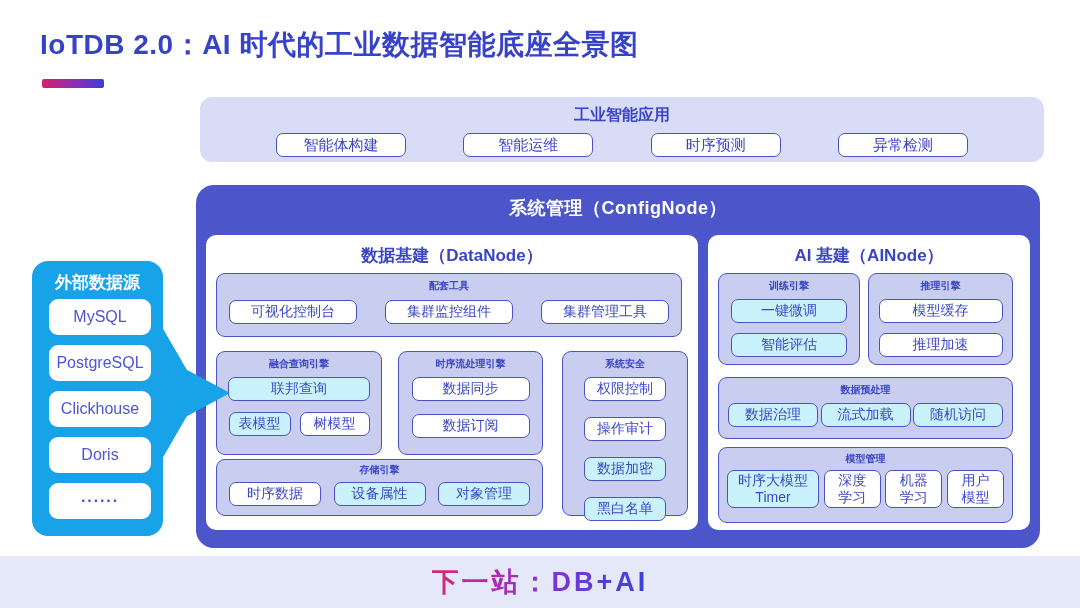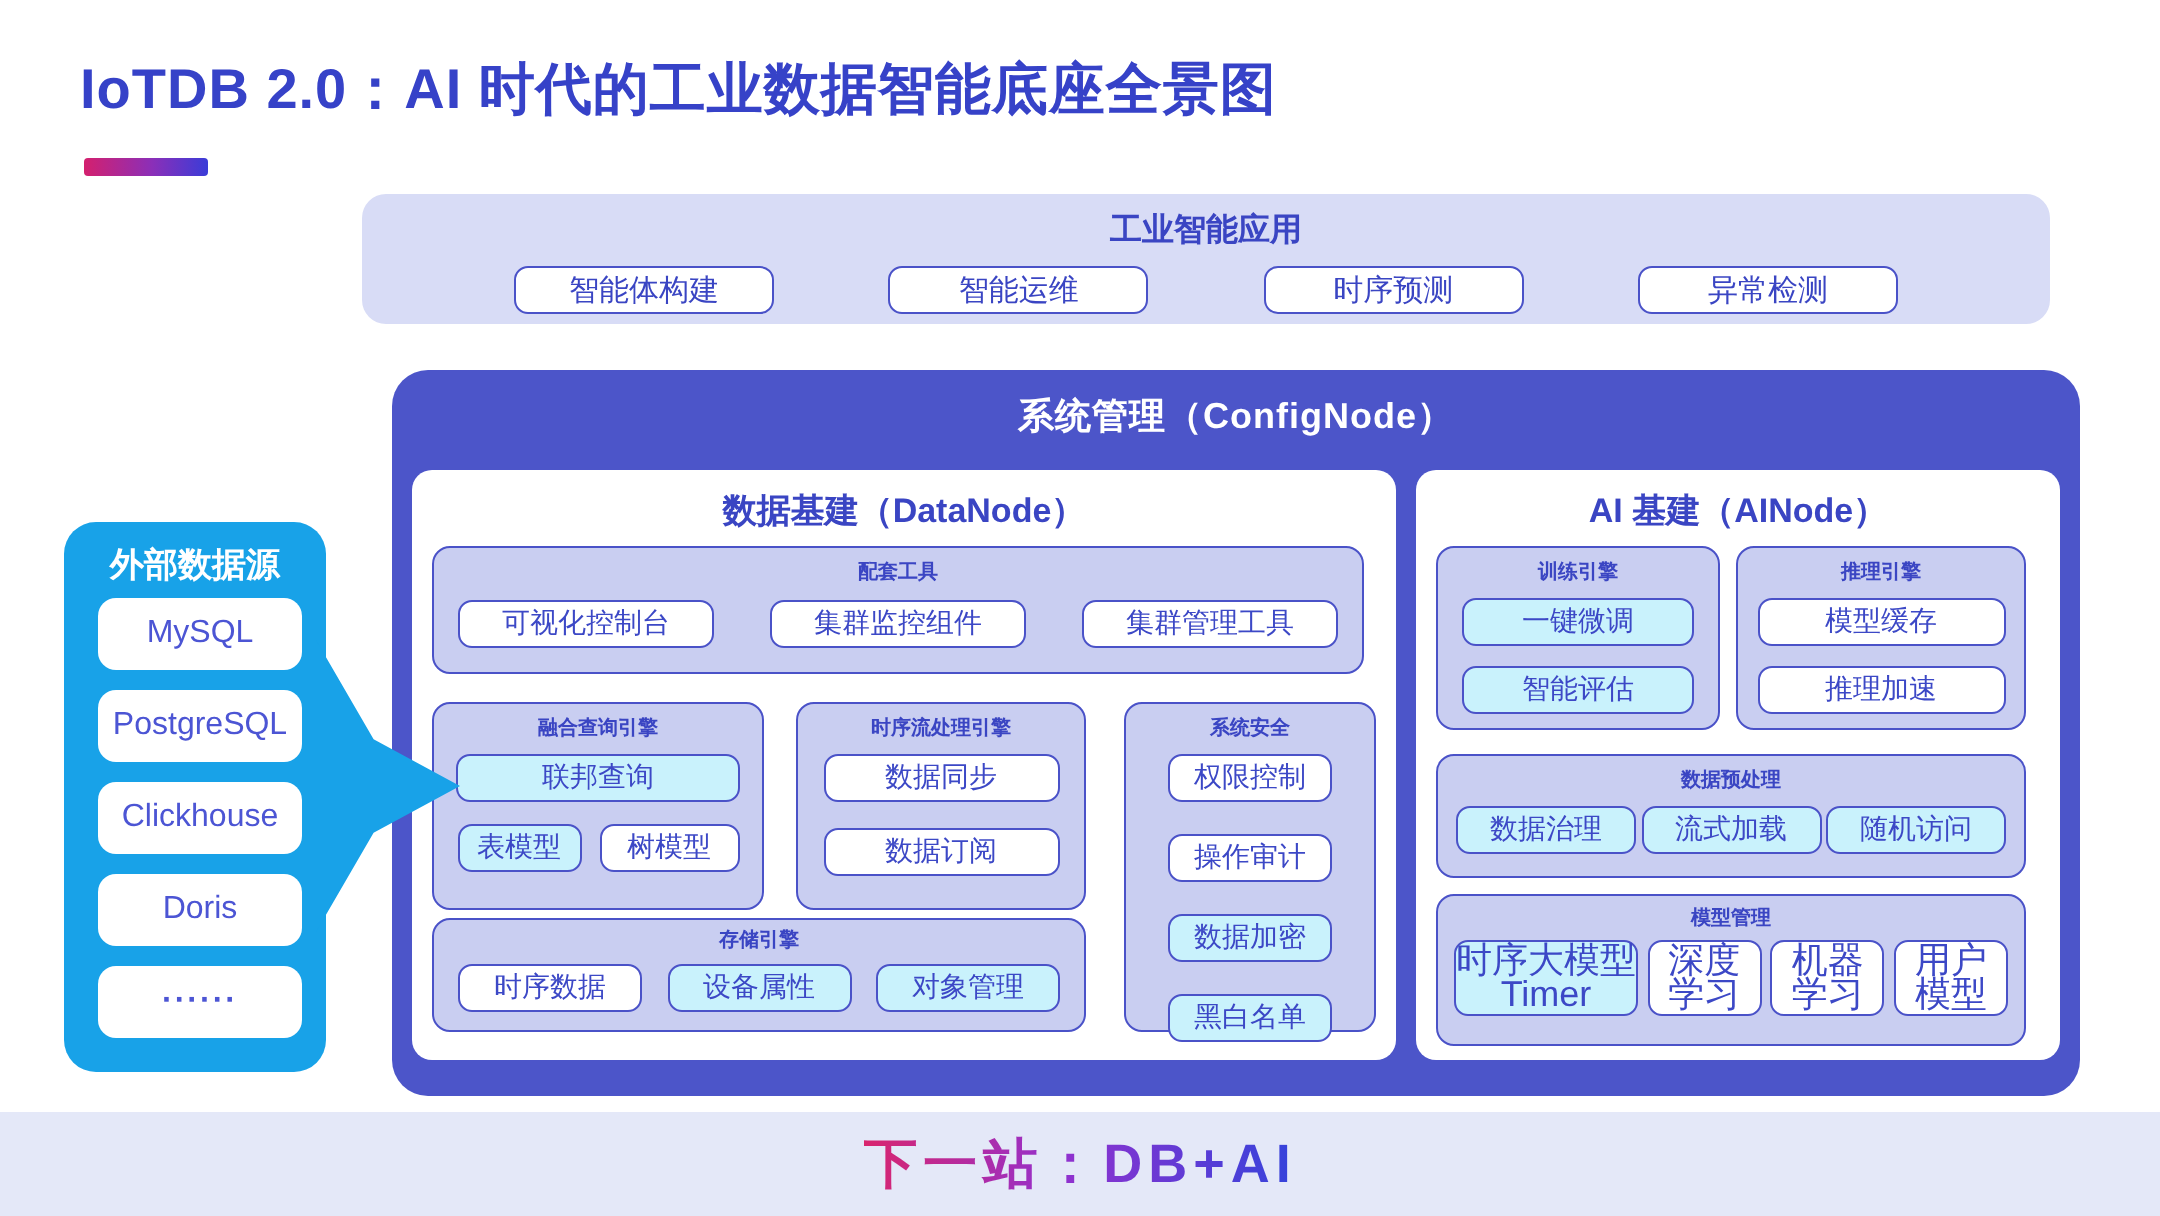--- a/index.html
+++ b/index.html
@@ -17,21 +17,21 @@
     white-space:nowrap;
   }
   .title-underline {
     position:absolute; left:42px; top:79px; width:62px; height:9px;
     border-radius:2px;
     background:linear-gradient(90deg,#d4206e 0%,#8b2fb8 55%,#3a3cd8 100%);
   }
 
   
   .apps-panel {
-    position:absolute; left:181px; top:97px; width:844px; height:65px;
+    position:absolute; left:200px; top:97px; width:844px; height:65px;
     background:#d8dcf6; border-radius:12px;
   }
   .apps-title { text-align:center; padding-top:8px; font-size:16px; font-weight:bold; color:#3a45c3; }
   .apps-row {
     display:flex; justify-content:space-between; padding:0 76px; margin-top:7px;
   }
   .app-box {
     width:130px; height:24px; background:#ffffff;
     border:1.5px solid #4a52c8; border-radius:7px;
     display:flex; align-items:center; justify-content:center;
@@ -57,21 +57,21 @@
     border:1.5px solid #4a52c8; border-radius:9px;
   }
   .sp-title { text-align:center; margin-top:5px; font-size:10px; font-weight:bold; color:#3a45c3; }
 
   .chip {
     background:#ffffff; border:1.5px solid #4a52c8; border-radius:7px;
     display:flex; align-items:center; justify-content:center;
     font-size:14px; color:#3c48c6; height:24px; text-align:center;
   }
   .chip.cyan { background:#c9f2fc; }
-  .chip.tall { height:38px; line-height:17px; white-space:pre-line; font-size:18px; }
+  .chip.tall { height:38px; line-height:17px; white-space:pre-line; font-size:14px; }
 
   
   .sp-tools    { left:10px;  top:38px;  width:466px; height:64px; }
   .sp-fusion   { left:10px;  top:116px; width:166px; height:104px; }
   .sp-stream   { left:192px; top:116px; width:145px; height:104px; }
   .sp-security { left:356px; top:116px; width:126px; height:165px; }
   .sp-storage  { left:10px;  top:224px; width:327px; height:57px; }
 
   .row-between { display:flex; justify-content:space-between; }
   .tools-row   { margin-top:7px; padding:0 12px; }

